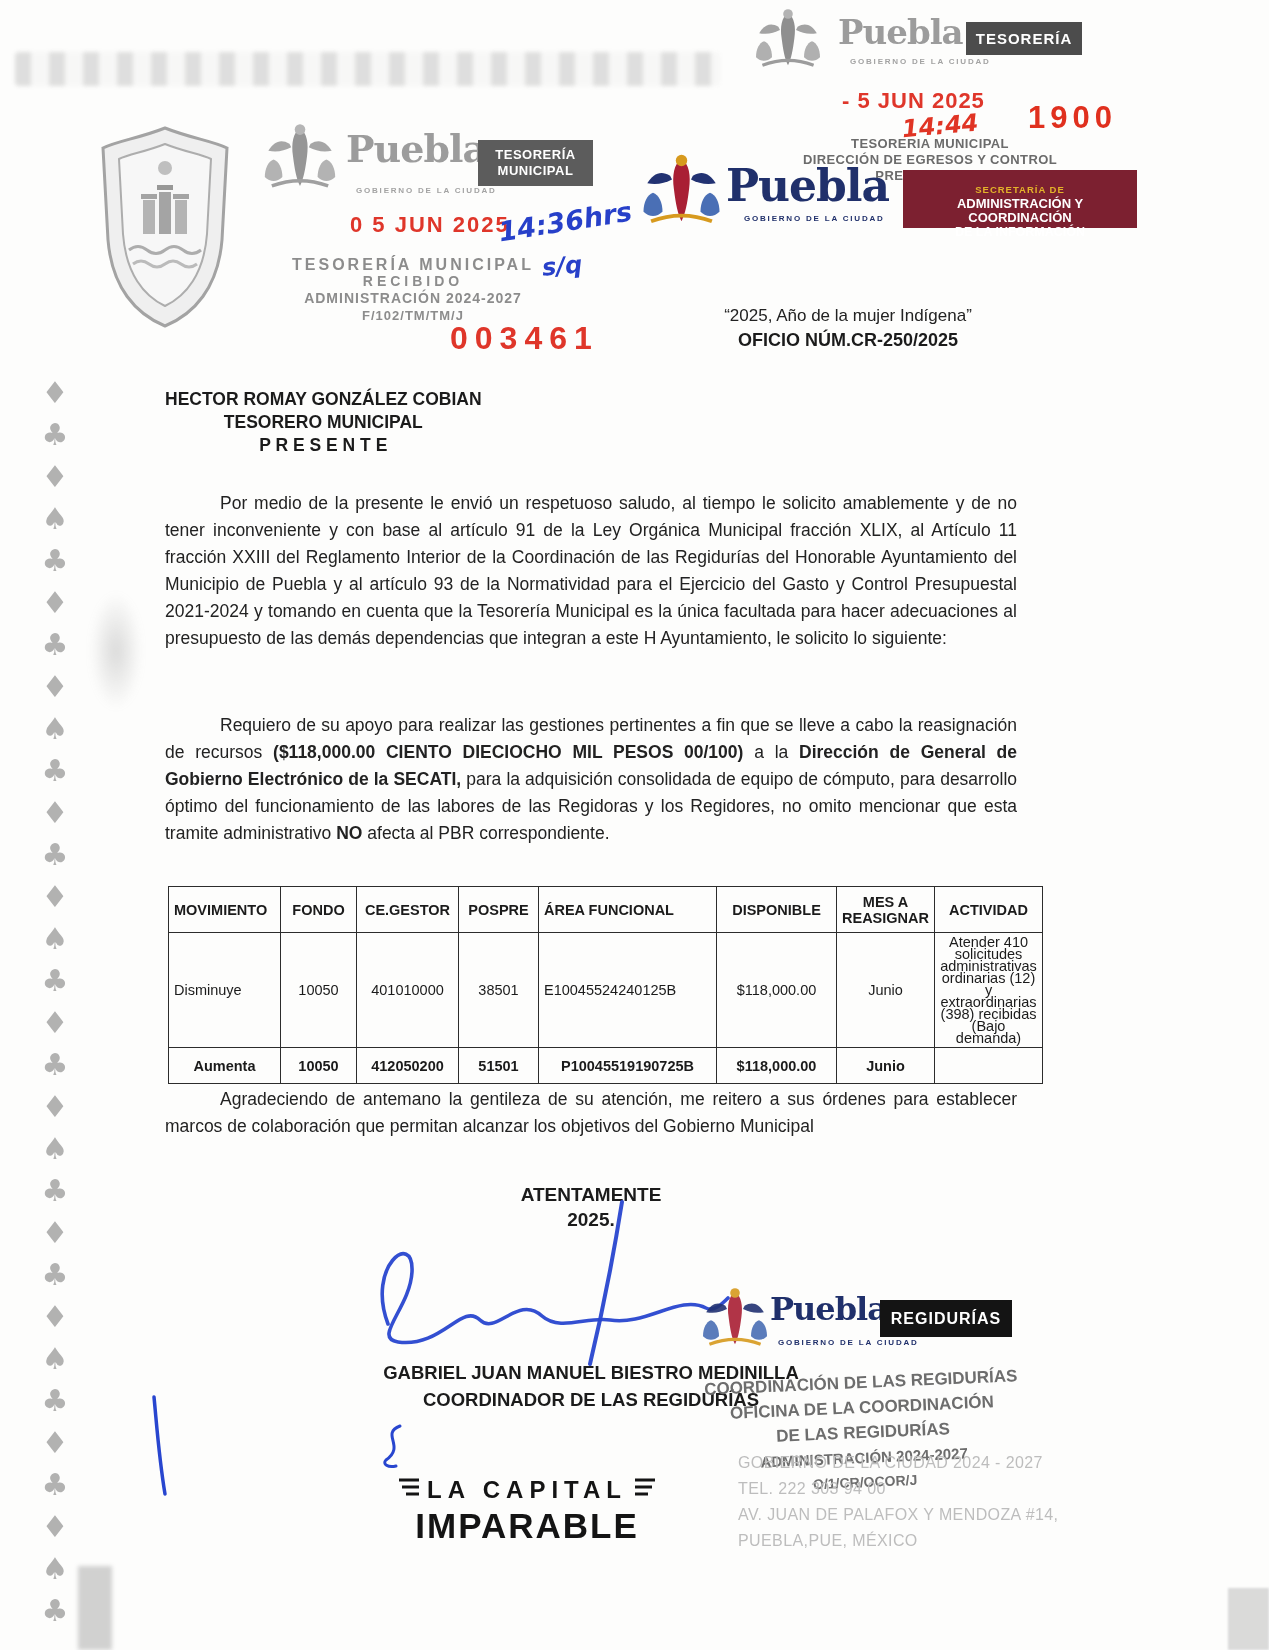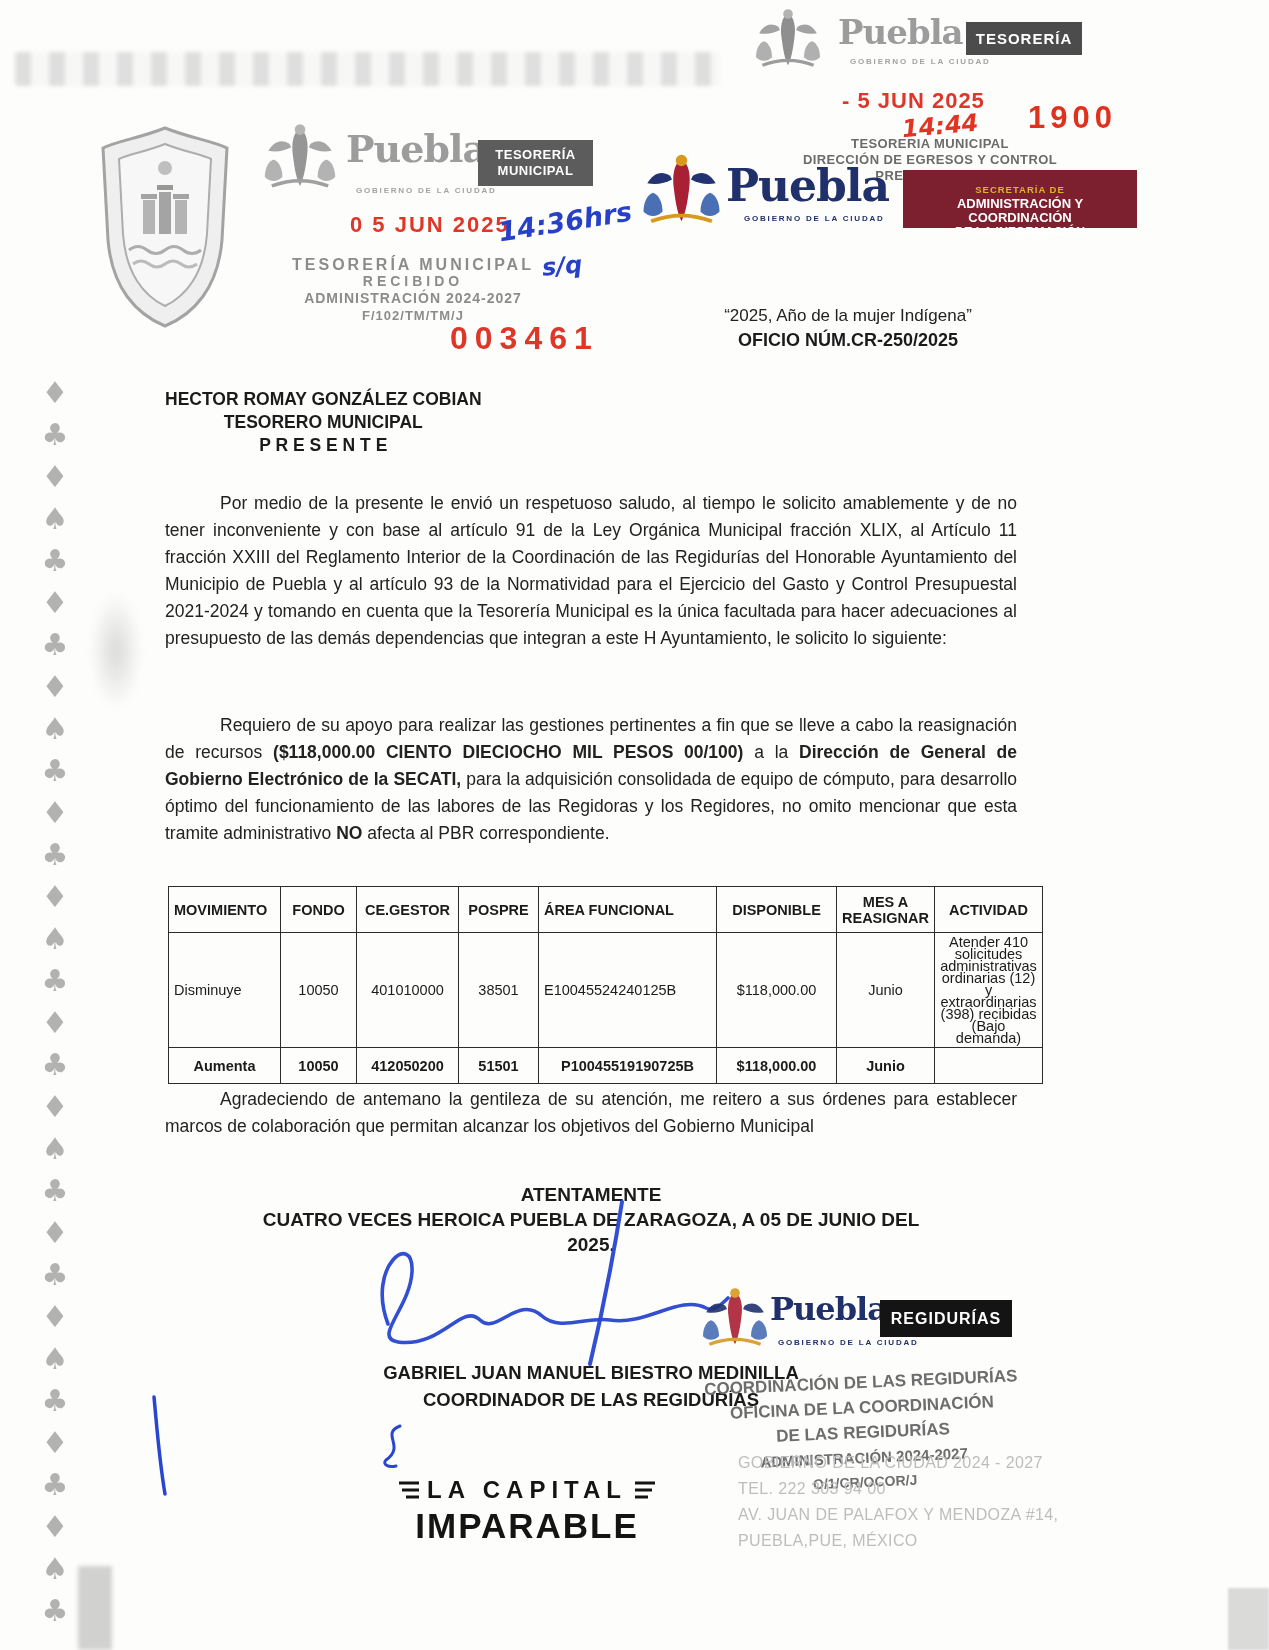--- a/index.html
+++ b/index.html
@@ -107,21 +107,21 @@
 
   .reg-lines { left:690px; top:1370px; width:346px; text-align:center; color:#6d6d6d; font-weight:bold;
     transform:rotate(-2.5deg); line-height:25px; }
   .reg-lines .big { font-size:17px; }
   .reg-lines .mid { font-size:15px; }
   .reg-lines .sml { font-size:14px; }
 
   .footer-addr { left:738px; top:1450px; color:#bdbdbd; font-size:16px; line-height:26px; letter-spacing:.4px; }
 
   .capital { left:382px; top:1476px; width:290px; text-align:center; color:#141414; }
-  .capital .line1 { font-size:24px; font-weight:bold; letter-spacing:6px; display:flex; align-items:center; justify-content:center; gap:6px; }
+  .capital .line1 { font-size:24px; font-weight:bold; letter-spacing:6px; display:flex; justify-content:center; gap:6px; }
   .capital .line2 { font-size:35px; font-weight:bold; letter-spacing:2px; margin-top:2px; font-family:"Liberation Sans", sans-serif; }
   .wing { display:inline-block; }
 </style>
 </head>
 <body>
 
 <div class="page">
 
   <div class="abs artifact-top"></div>
   <div class="abs artifact-blob"></div>
@@ -308,21 +308,20 @@
         <td>Junio</td>
         <td class="activity"></td>
       </tr>
     </tbody>
   </table>
 
   <p class="para closing">Agradeciendo de antemano la gentileza de su atención, me reitero a sus órdenes para establecer marcos de colaboración que permitan alcanzar los objetivos del Gobierno Municipal</p>
 
   <div class="abs signoff">
     <div>ATENTAMENTE</div>
-    <div>CUATRO VECES HEROICA PUEBLA DE ZARAGOZA, A 05 DE JUNIO DEL</div>
     <div>2025.</div>
   </div>
 
   <div class="abs sig-svg">
     <svg width="410" height="190" viewBox="0 0 410 190">
       <path d="M272 6 C 265 50 252 118 240 168" fill="none" stroke="#2846cf" stroke-width="4" stroke-linecap="round" opacity=".95"></path>
       <path d="M38 128 C 16 70 64 34 62 76 C 60 112 22 142 48 146 C 92 152 112 106 130 124 C 146 140 168 98 192 120 C 210 136 238 120 260 124 C 296 130 330 98 356 112 C 364 116 372 108 378 102" fill="none" stroke="#2846cf" stroke-width="3.6" stroke-linecap="round" opacity=".95"></path>
     </svg>
   </div>
 

